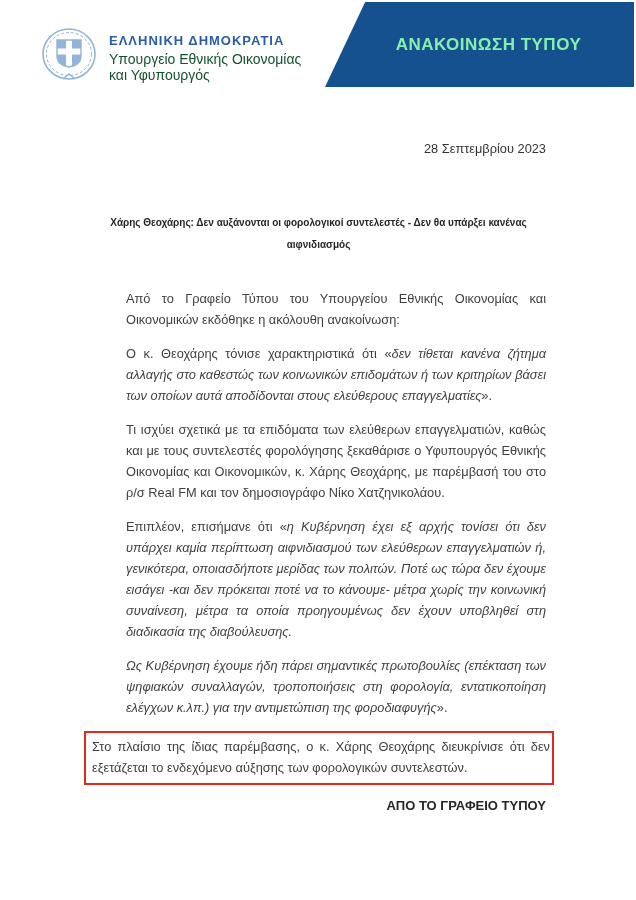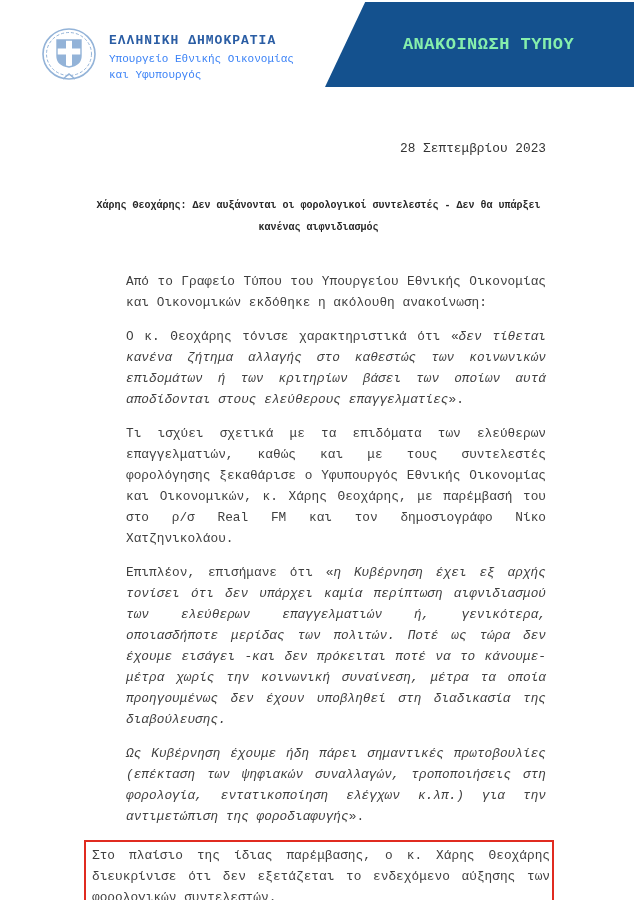--- a/index.html
+++ b/index.html
@@ -2,21 +2,21 @@
 <html><head>
 <meta charset="utf-8">
 <style>
   * { margin: 0; padding: 0; box-sizing: border-box; }
   html, body { background: #ffffff; }
   .page {
     position: relative;
     width: 636px;
     height: 900px;
     background: #ffffff;
-    font-family: Liberation Mono, monospace;
+    font-family: Liberation Sans, sans-serif;
     overflow: hidden;
   }
   
   .logo {
     position: absolute;
     left: 37px;
     top: 26px;
     width: 64px;
     height: 58px;
   }
@@ -27,23 +27,23 @@
     width: 230px;
   }
   .org-republic {
     font-size: 13px;
     font-weight: bold;
     letter-spacing: 1px;
     color: #2a5da4;
     margin-bottom: 3px;
   }
   .org-ministry {
-    font-size: 11px;
+    font-size: 14px;
     line-height: 16px;
-    color: #3b82f6;
+    color: #14532d;
   }
   .banner {
     position: absolute;
     top: 2px;
     left: 325px;
     width: 309px;
     height: 85px;
     background: #14518e;
     -webkit-clip-path: polygon(13% 0, 100% 0, 100% 100%, 0 100%);
     clip-path: polygon(13% 0, 100% 0, 100% 100%, 0 100%);
@@ -64,21 +64,21 @@
     left: 91px;
     top: 138px;
     width: 455px;
     color: #3f3f3f;
     font-size: 12.8px;
     line-height: 21px;
   }
   .doc-date {
     text-align: right;
     color: #333333;
-    margin-bottom: 36px;
+    margin-bottom: 53px;
   }
   .doc-title {
     text-align: center;
     font-weight: bold;
     color: #262626;
     font-size: 10px;
     line-height: 22px;
     margin-bottom: 32px;
   }
   .doc-paragraphs p {

